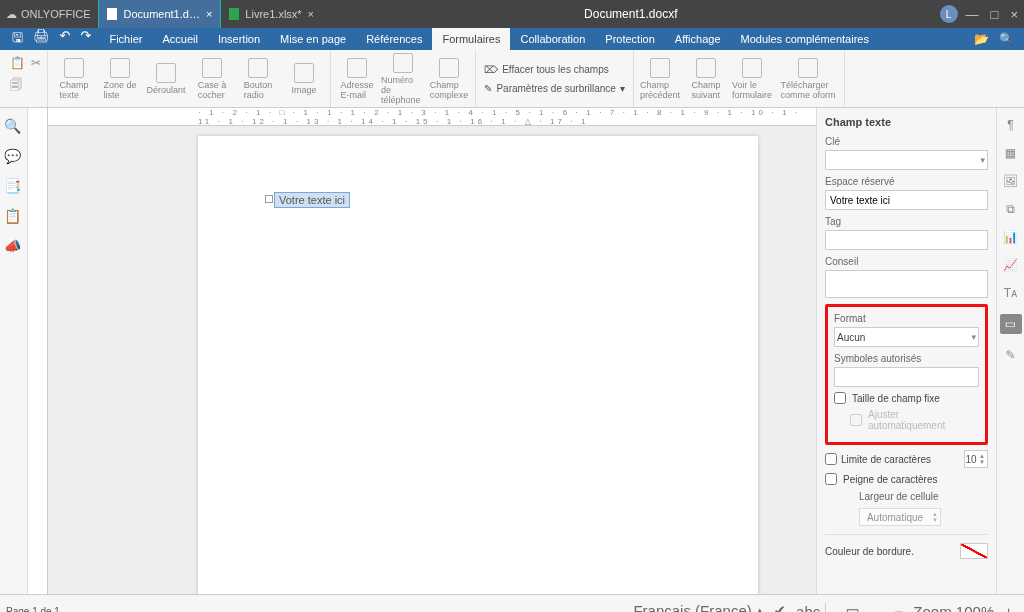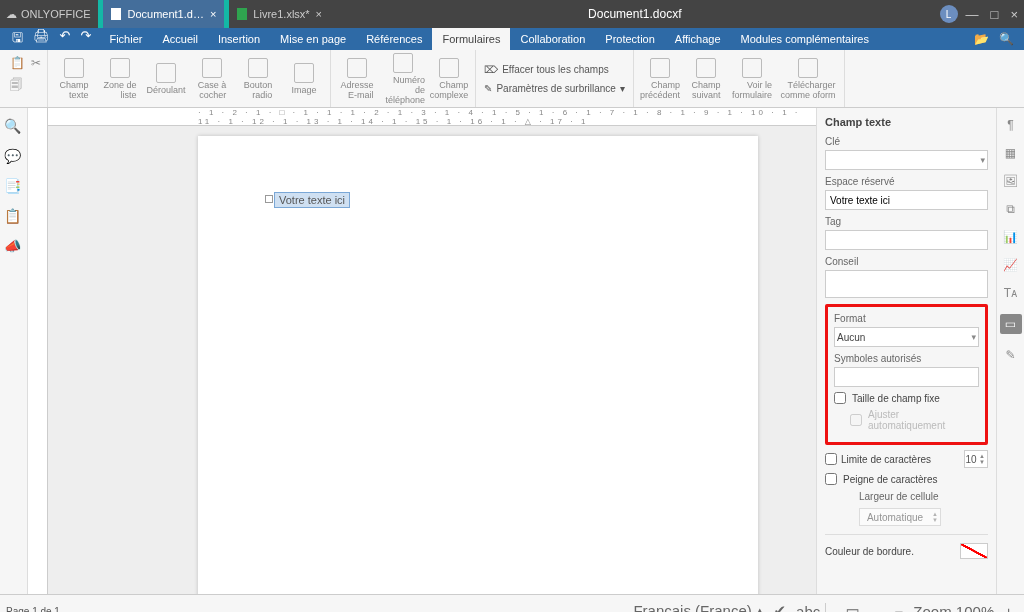--- a/index.html
+++ b/index.html
@@ -1,36 +1,36 @@
 <!DOCTYPE html>
 <html><head>
 <meta charset="utf-8">
 <style>
   * { box-sizing: border-box; margin: 0; padding: 0; font-family: Arial, Helvetica, sans-serif; }
   body { width: 1024px; height: 612px; background: #f0f0f0; overflow: hidden; font-size: 11px; color: #444; }
   .titlebar { height: 28px; background: #444; color: #ccc; display: flex; align-items: center; padding: 0 6px; }
   .titlebar .brand { display: flex; align-items: center; gap: 4px; font-size: 11px; margin-right: 8px; }
-  .titlebar .tab { display: flex; align-items: center; gap: 6px; padding: 0 8px; height: 100%; border-left: 5px solid #14b8a6; }
+  .titlebar .tab { display: flex; align-items: center; gap: 6px; padding: 0 8px; height: 100%; border-left: 1px solid #14b8a6; }
   .titlebar .tab-icon { width: 10px; height: 12px; background: #fff; display: inline-block; }
   .titlebar .tab-icon.green { width: 10px; height: 12px; background: #2fa44f; }
   .titlebar .doctitle { flex: 1; text-align: center; color: #fff; font-size: 12px; }
   .titlebar .winbtns { display: flex; align-items: center; gap: 12px; }
   .titlebar .winbtns span { color: #ccc; font-size: 13px; cursor: pointer; }
   .avatar { width: 18px; height:18px; border-radius:50%; background:#6c8ebf; color:#fff; display:flex; align-items:center; justify-content:center; font-size:10px; margin-right:8px;}
   .menubar { height: 22px; background: #2e6aa6; color: #fff; display: flex; align-items: center; padding: 0 4px; }
   .menubar .mini { display: flex; gap: 10px; padding: 0 8px; }
   .menubar .mini span { font-size: 13px; }
   .menubar .tabs { display: flex; height:100%; }
   .menubar .tabs .mtab { padding: 0 10px; display:flex; align-items:center; font-size: 11px; cursor:pointer; }
   .menubar .tabs .mtab.active { background: #f6f6f6; color: #444; }
   .menubar .right { margin-left:auto; display:flex; gap:10px; padding-right:6px;}
   .menubar .right span{font-size:12px;}
   .ribbon { height: 58px; background: #f6f6f6; border-bottom: 1px solid #ccc; display: flex; align-items: center; padding: 0 4px; }
   .ribbon .grp { display:flex; gap:2px; align-items:flex-start; padding: 2px 4px; border-right: 1px solid #ddd; height:100%; }
-  .ribbon .rb { display:flex; flex-direction:column; align-items:center; justify-content:center; width:44px; height:100%; font-size:9px; color:#888; text-align:right; gap:2px; cursor:pointer;}
+  .ribbon .rb { display:flex; flex-direction:column; align-items:center; justify-content:center; width:44px; height:100%; font-size:9px; color:#888; text-align:left; gap:2px; cursor:pointer;}
   .ribbon .rb .ic { width:20px; height:20px; border:1px solid #bbb; border-radius:2px; }
   .ribbon .small-col { display:flex; flex-direction:column; gap:6px; padding:4px 2px;}
   .ribbon .small-col span { font-size:12px; color:#888;}
   .ribbon .txtbtn { font-size:10px; color:#555; display:flex; align-items:center; gap:4px; padding:2px 4px; cursor:pointer;}
   .workarea { display:flex; height: calc(100% - 28px - 22px - 58px - 18px); }
   .left-tools { width:28px; background:#f6f6f6; border-right:1px solid #ddd; display:flex; flex-direction:column; align-items:center; gap:14px; padding-top:10px;}
   .left-tools span { font-size:14px; color:#888; cursor:pointer;}
   .vruler { width:20px; background:#fff; border-right:1px solid #ccc;}
   .canvas-wrap { flex:1; background:#eee; position:relative; overflow:hidden; display:flex; flex-direction:column;}
   .hruler { height:18px; background:#fff; border-bottom:1px solid #ccc; font-size:8px; color:#888; display:flex; align-items:center; padding-left:150px; letter-spacing:3px;}

